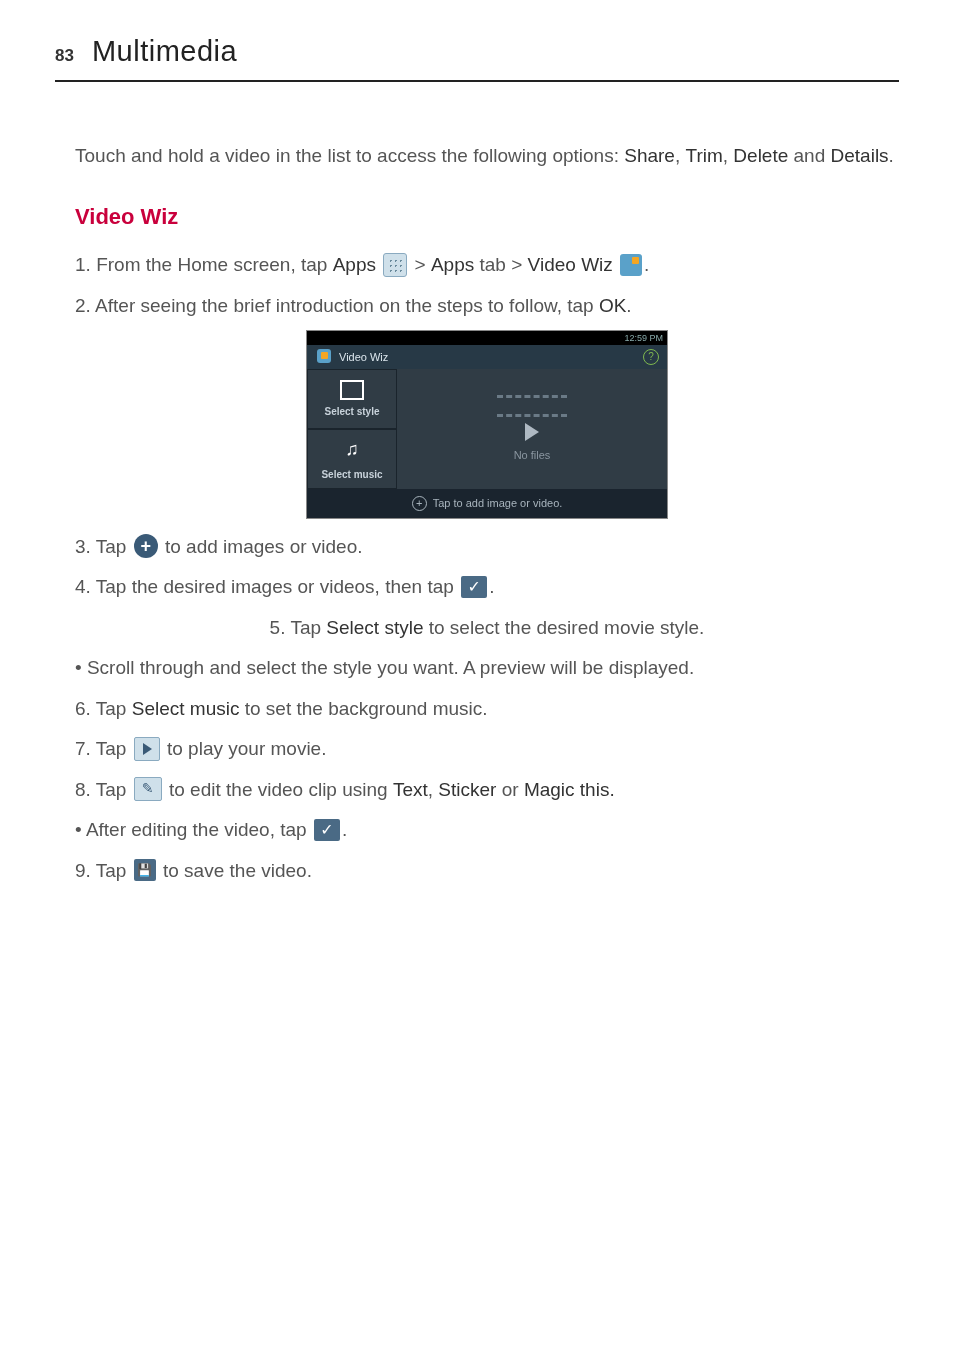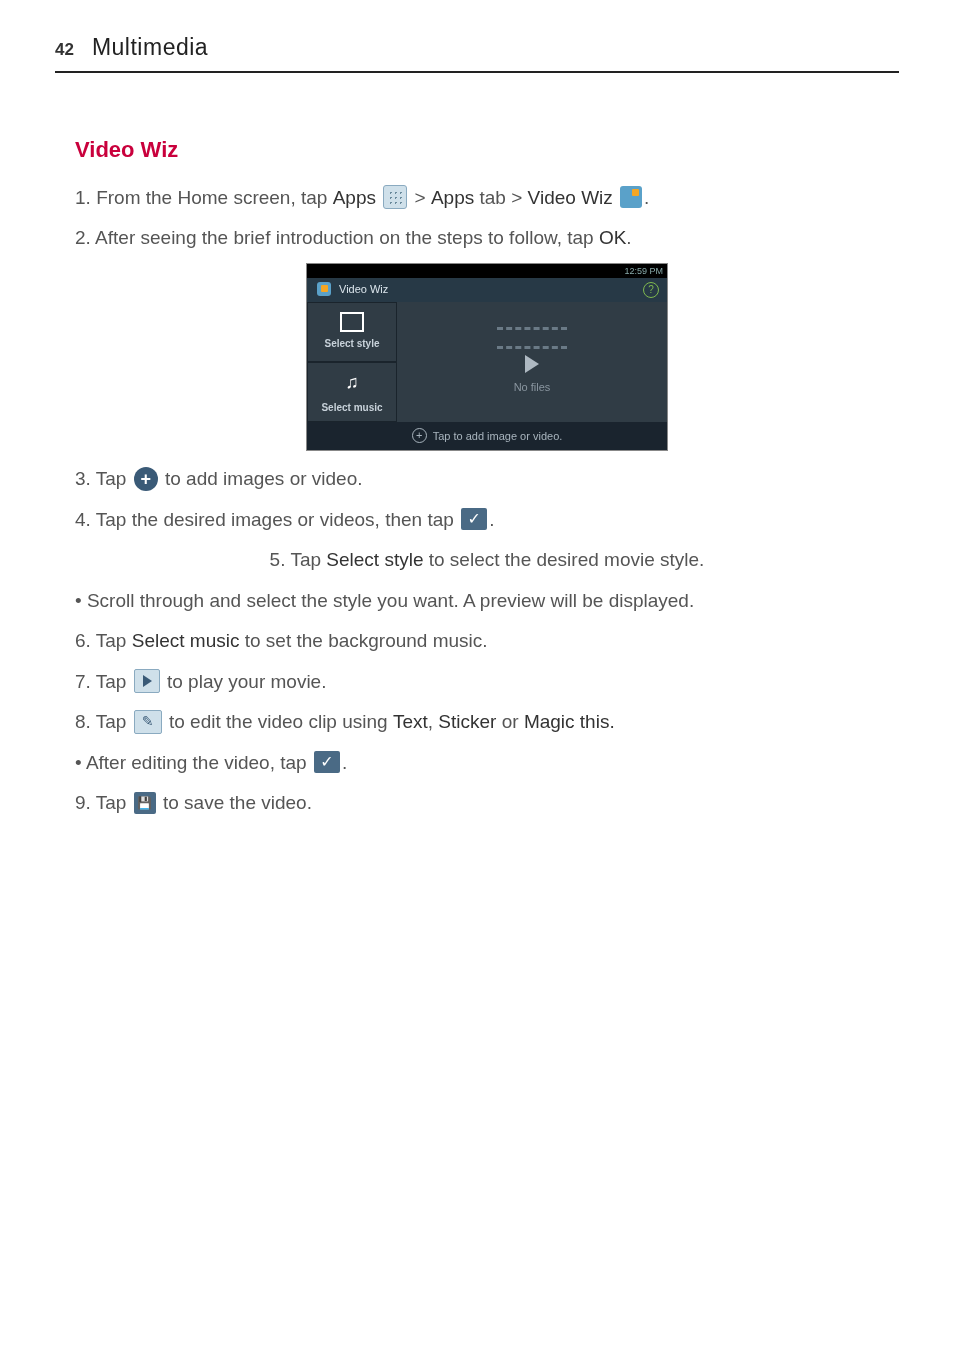--- a/index.html
+++ b/index.html
@@ -22,21 +22,21 @@
     padding-bottom: 6px;
     margin-bottom: 60px;
   }
   .page-num {
     font-size: 17px;
     color: #333;
     font-weight: bold;
     margin-right: 18px;
   }
   .section-title {
-    font-size: 23px;
+    font-size: 29px;
     color: #222;
     font-weight: 500;
     letter-spacing: 0.5px;
   }
   .content {
     padding-left: 20px;
   }
   .para {
     margin: 0 0 10px 0;
   }
@@ -329,26 +329,29 @@
   }
 
   .mt-gap { margin-top: 8px; }
 </style>
 </head>
 <body>
 
 <div class="page">
 
   <div class="header">
-    <span class="page-num">42</span>
+    <span class="page-num">83</span>
     <span class="section-title">Multimedia</span>
   </div>
 
   <div class="content">
 
+    <p class="para">
+      <span>Touch and hold a video in the list to access the following options: </span><span class="bold-dk">Share</span><span>, </span><span class="bold-dk">Trim</span><span>, </span><span class="bold-dk">Delete</span><span> and </span><span class="bold-dk">Details</span><span>.</span>
+    </p>
 
     <h3 class="h3-red">Video Wiz</h3>
 
 
     <ol class="step-list" start="1">
       <li>
         <span>From the Home screen, tap </span><span class="bold-dk">Apps</span>
         <span class="icon icon-apps"></span>
         <span> &gt; </span><span class="bold-dk">Apps</span><span> tab &gt; </span><span class="bold-dk">Video Wiz</span>
         <span class="icon icon-vwiz"></span><span>.</span>

